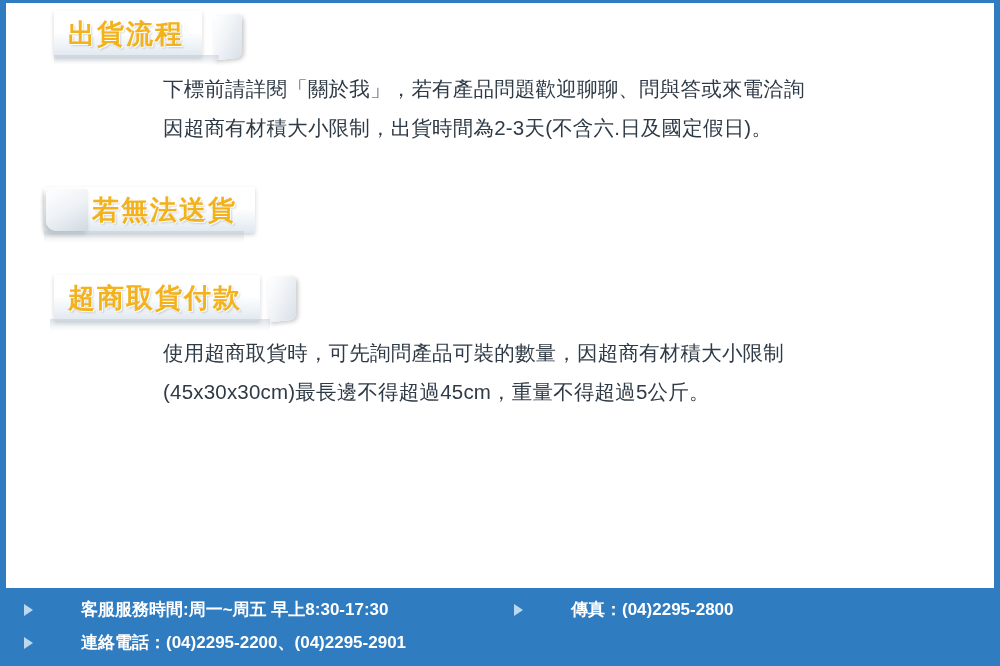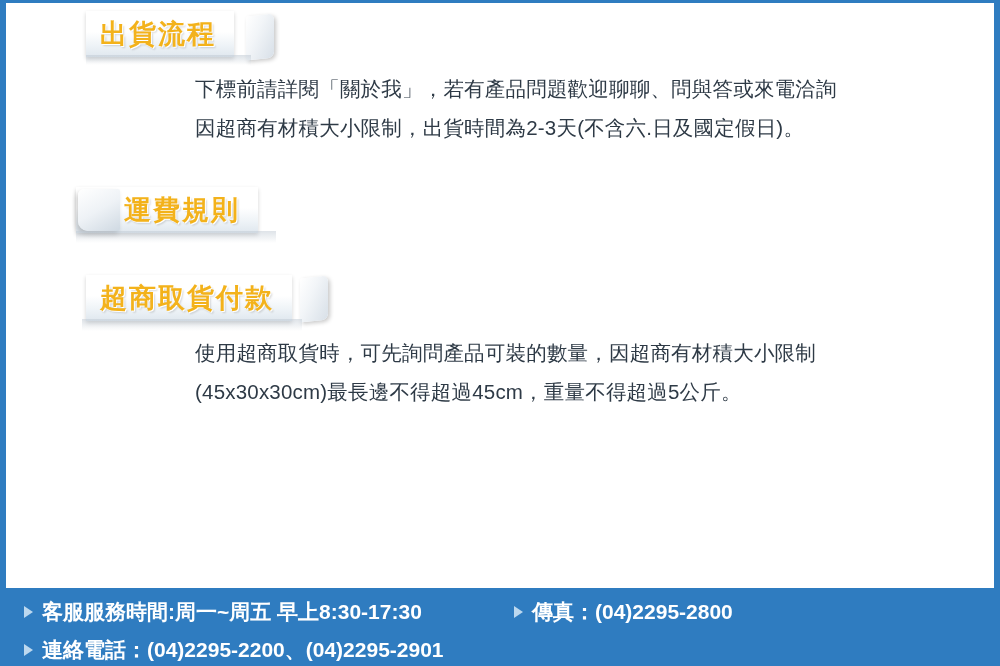--- a/index.html
+++ b/index.html
@@ -19,21 +19,20 @@
     height: 666px;
     box-sizing: border-box;
     border-left: 6px solid #2f7cc0;
     border-right: 6px solid #2f7cc0;
     border-top: 3px solid #2f7cc0;
     background: #ffffff;
   }
   
   .section {
     position: relative;
-    padding-left: 32px;
   }
   .heading-wrap {
     position: relative;
     height: 62px;
   }
   .tag {
     position: absolute;
     top: 8px;
     height: 46px;
     display: flex;
@@ -118,23 +117,24 @@
     height: 100%;
     padding: 10px 0 0 18px;
     box-sizing: border-box;
   }
   .footer-col { display: flex; flex-direction: column; gap: 10px; }
   .footer-col.left { width: 490px; }
   .footer-col.right { width: 470px; }
   .footer-line {
     display: flex;
     align-items: center;
-    font-size: 21px;
+    font-size: 17px;
     font-weight: bold;
     white-space: nowrap;
+    gap: 39px;
   }
   .bullet {
     display: inline-block;
     width: 0; height: 0;
     border-left: 9px solid #bcd8ef;
     border-top: 6px solid transparent;
     border-bottom: 6px solid transparent;
     margin-right: 9px;
   }
 </style>
@@ -156,21 +156,21 @@
       <p>因超商有材積大小限制，出貨時間為2-3天(不含六.日及國定假日)。</p>
     </div>
   </div>
 
   <div class="spacer-md"></div>
 
   <div class="section">
     <div class="heading-wrap">
       <div class="tag tag2">
         <span class="curl2"></span>
-        <span class="tag-text">運費規則</span>
+        <span class="tag-text">若無法送貨</span>
       </div>
       <div class="tag2-shadow"></div>
     </div>
   </div>
 
   <div class="spacer-md"></div>
 
   <div class="section">
     <div class="heading-wrap">
       <div class="tag tag3">

